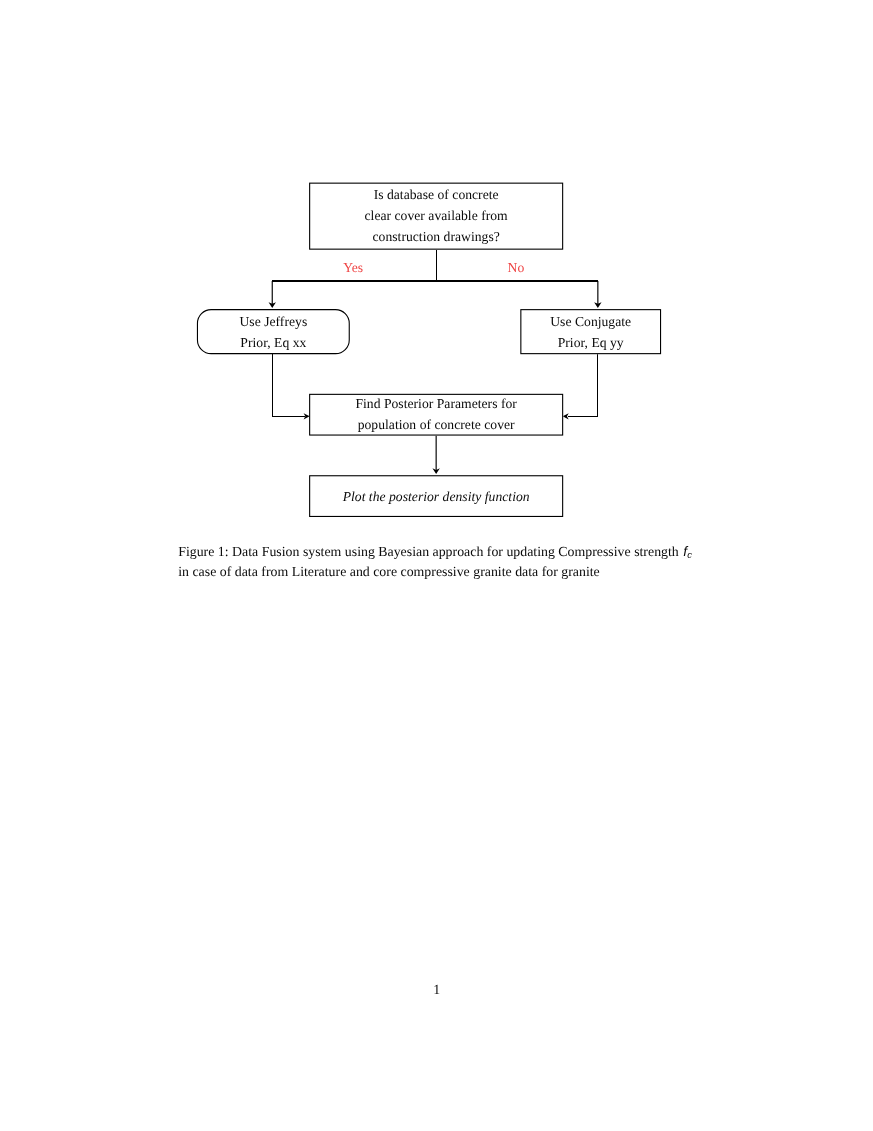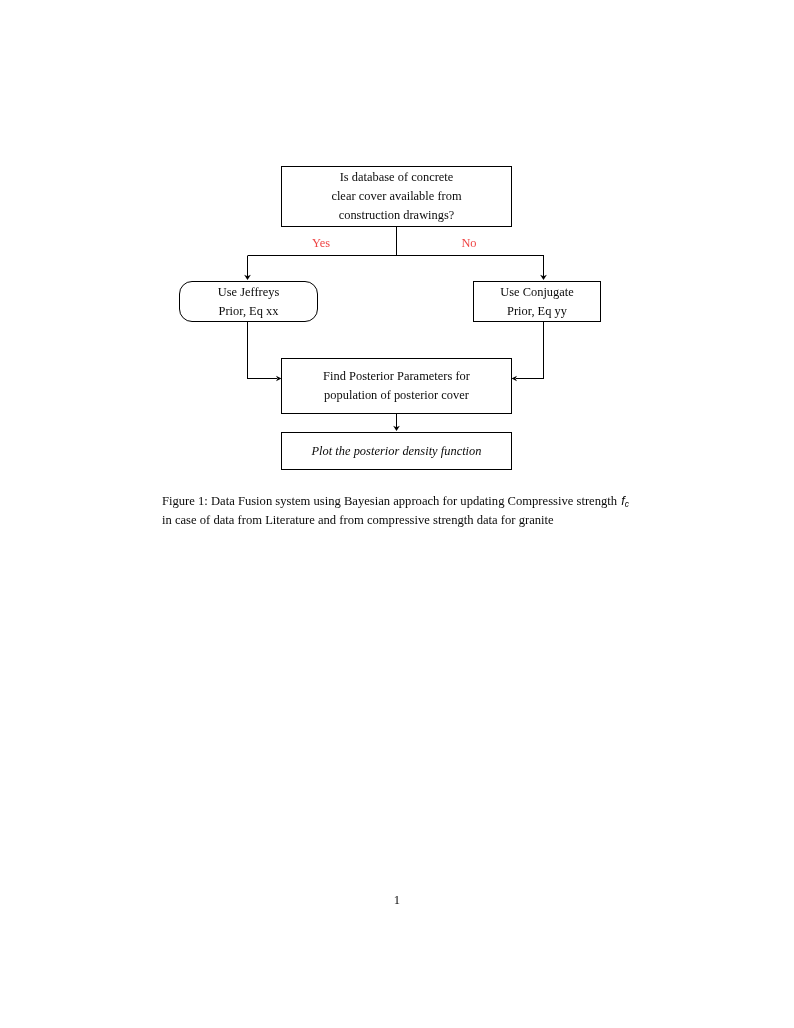--- a/index.html
+++ b/index.html
@@ -56,21 +56,21 @@
     color: #0a0a0a;
   }
   .node .ln {
     display: block;
     white-space: nowrap;
   }
 
   #node-question { left: 281px; top: 166px; width: 231px; height: 61px; }
   #node-jeffreys { left: 179px; top: 281px; width: 139px; height: 41px; border-radius: 13px; }
   #node-conjugate { left: 473px; top: 281px; width: 128px; height: 41px; }
-  #node-posterior { left: 281px; top: 358px; width: 231px; height: 56px; }
+  #node-posterior { left: 281px; top: 358px; width: 231px; height: 38px; }
   #node-plot     { left: 281px; top: 432px; width: 231px; height: 38px; font-style: italic; }
 
   .edge-label {
     position: absolute;
     font-size: 12.4px;
     line-height: 1;
     color: #ef4444;
     white-space: nowrap;
     transform: translateX(-50%);
   }
@@ -170,31 +170,31 @@
       <span class="ln">Prior, Eq xx</span>
     </div>
 
     <div class="node" id="node-conjugate">
       <span class="ln">Use Conjugate</span>
       <span class="ln">Prior, Eq yy</span>
     </div>
 
     <div class="node" id="node-posterior">
       <span class="ln">Find Posterior Parameters for</span>
-      <span class="ln">population of posterior cover</span>
+      <span class="ln">population of concrete cover</span>
     </div>
 
     <div class="node" id="node-plot">
       <span class="ln">Plot the posterior density function</span>
     </div>
 
     <div class="edge-label" id="label-yes">Yes</div>
     <div class="edge-label" id="label-no">No</div>
 
   </div>
 
   <div class="caption">
-    <span>Figure 1:</span><span> Data Fusion system using Bayesian approach for updating Compressive strength </span><span class="math"><span>f</span><sub>c</sub></span><span> in case of data from Literature and from compressive strength data for granite</span>
+    <span>Figure 1:</span><span> Data Fusion system using Bayesian approach for updating Compressive strength </span><span class="math"><span>f</span><sub>c</sub></span><span> in case of data from Literature and core compressive granite data for granite</span>
   </div>
 
   <div class="folio">1</div>
 
 </div>
 
 </body></html>

